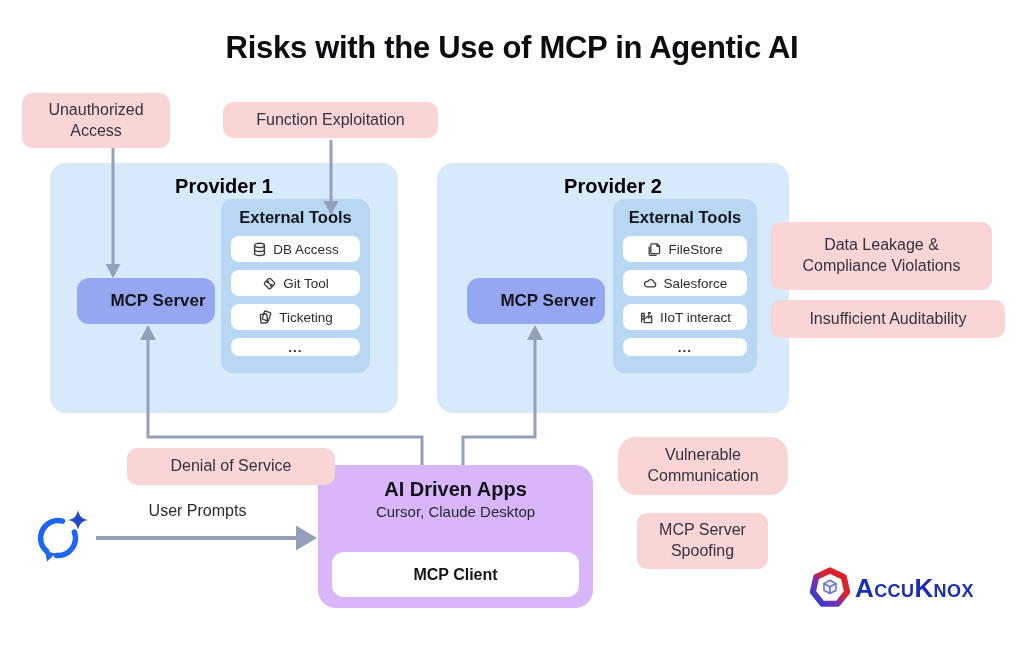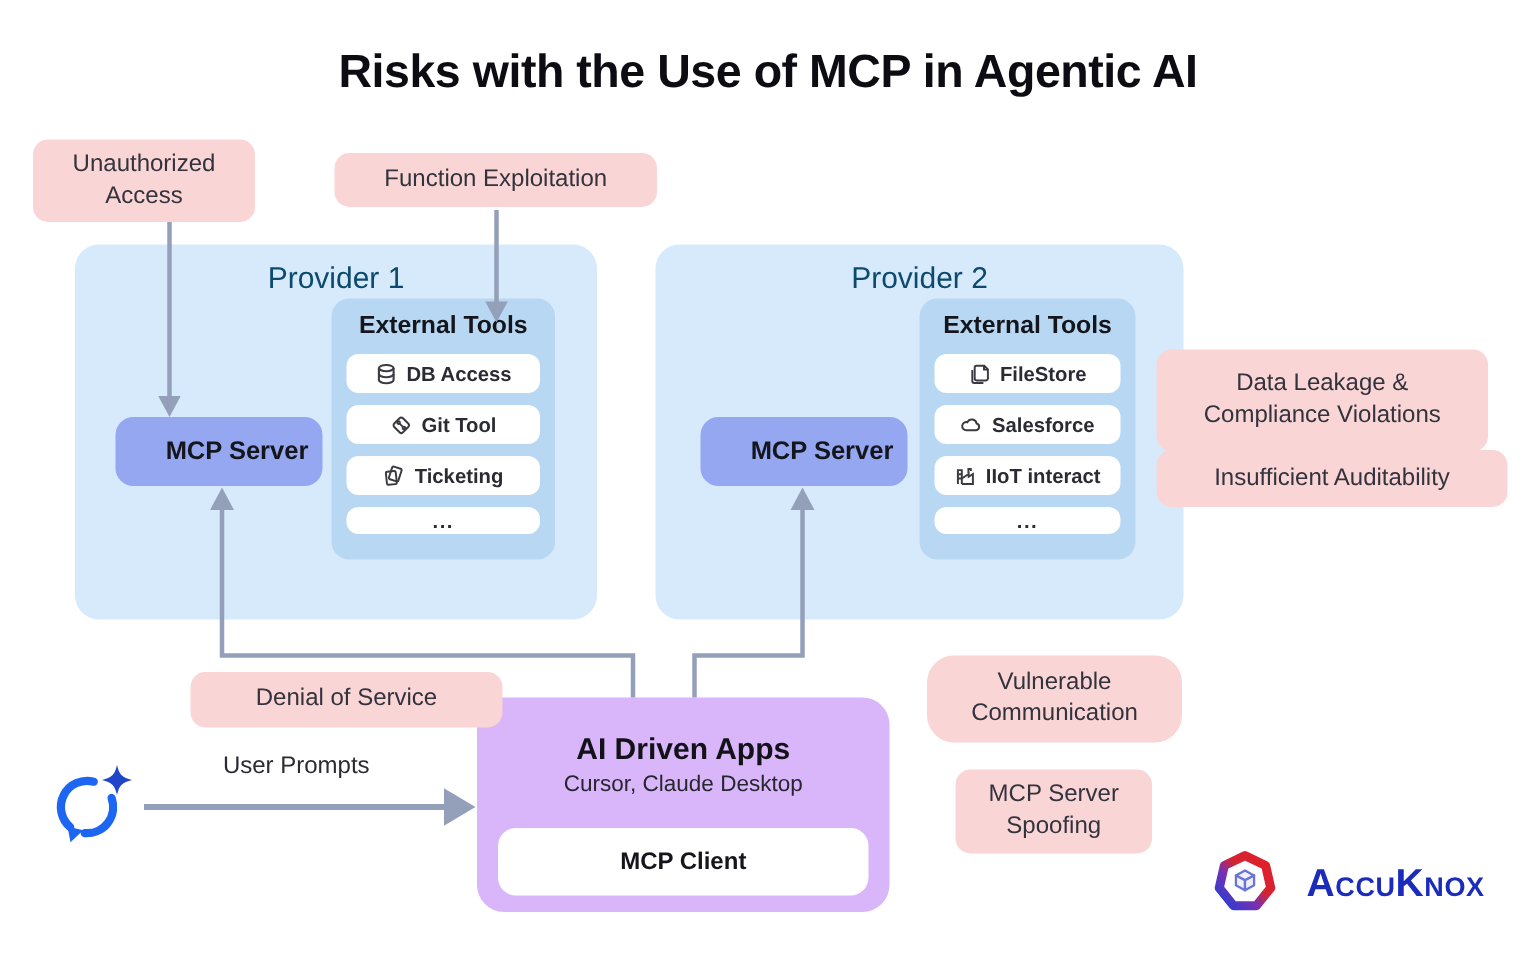--- a/index.html
+++ b/index.html
@@ -12,63 +12,63 @@
 
   
   .connectors { position:absolute; inset:0; z-index:6; pointer-events:none; }
 
   
   .pink { position:absolute; z-index:7; background:#fad5d6; border-radius:10px;
           display:flex; align-items:center; justify-content:center; text-align:center;
           font-size:16px; font-weight:500; color:#33333d; line-height:1.3; }
   #risk-unauthorized      { left:22px;  top:93px;  width:148px; height:55px; }
   #risk-function          { left:223px; top:102px; width:215px; height:36px; }
-  #risk-dataleak          { left:771px; top:233px; width:221px; height:68px; padding:11px 18px; }
+  #risk-dataleak          { left:771px; top:222px; width:221px; height:68px; padding:11px 18px; }
   #risk-audit             { left:771px; top:300px; width:234px; height:38px; }
   #risk-dos               { left:127px; top:448px; width:208px; height:37px; }
   #risk-vulncomm          { left:618px; top:437px; width:170px; height:58px;border-radius:18px; }
   #risk-spoof             { left:637px; top:513px; width:131px; height:56px; }
 
   
   .provider { position:absolute; top:163px; height:250px; background:#d7eafc; border-radius:16px; z-index:2; }
   #provider-1 { left:50px;  width:348px; }
   #provider-2 { left:437px; width:352px; }
   .provider-name { position:absolute; top:12px; left:0; width:100%; text-align:center;
-                   font-size:20px; font-weight:400; color:#0c4a6e; }
+                   font-size:20px; font-weight:700; color:#000000; }
   .mcp-server { position:absolute; top:115px; width:138px; height:46px; background:#94a7f0;
                 border-radius:12px; display:flex; align-items:center; justify-content:center;
                 font-size:17px; font-weight:700; color:#15151c;padding-left:24px; }
   #provider-1 .mcp-server { left:27px; }
   #provider-2 .mcp-server { left:30px; }
   .tools-panel { position:absolute; top:36px; border-radius:12px; background:#b7d7f2;
                  padding:9px 10px 0 10px; }
   #provider-1 .tools-panel { left:171px; width:149px; height:174px; }
   #provider-2 .tools-panel { left:176px; width:144px; height:174px; }
   .tools-heading { text-align:center; font-size:16.5px; font-weight:700; color:#15151c; margin-bottom:9px; }
   .tool-item { background:#ffffff; border-radius:8px; height:26px; margin-bottom:8px;
                display:flex; align-items:center; justify-content:center; gap:6px;
-               font-size:13.5px; font-weight:700; color:#2b2b33; }
+               font-size:13.5px; font-weight:400; color:#2b2b33; }
   .tool-item.ellipsis { height:18px; font-weight:700; letter-spacing:1px; }
   .tool-icon { flex:0 0 auto; display:block; }
 
   
   .app-box { position:absolute; left:318px; top:465px; width:275px; height:143px;
              background:#d9b6f9; border-radius:18px; z-index:5; text-align:center; }
-  .app-title { margin-top:24px; font-size:20px; font-weight:800; color:#121218; }
+  .app-title { margin-top:13px; font-size:20px; font-weight:800; color:#121218; }
   .app-subtitle { margin-top:2px; font-size:15px; font-weight:500; color:#26262e; }
   .mcp-client { position:absolute; left:14px; top:87px; width:247px; height:45px; background:#ffffff;
                 border-radius:12px; display:flex; align-items:center; justify-content:center;
                 font-size:16px; font-weight:700; color:#15151c; }
 
   .user-prompts { position:absolute; left:110px; top:502px; width:175px; text-align:center;
                   font-size:16px; font-weight:500; color:#2b2b33; z-index:4; }
   .chat-icon { position:absolute; left:34px; top:508px; z-index:4; }
 
   
-  .brand { position:absolute; left:808px; top:566px; display:flex; align-items:center; gap:19px; z-index:4; }
+  .brand { position:absolute; left:808px; top:566px; display:flex; align-items:center; gap:3px; z-index:4; }
   .brand-text { display:flex; align-items:center; color:#1b2bbb; font-weight:700;
                 font-size:18px; letter-spacing:0.4px; }
   .brand-seg { display:inline-block; text-transform:uppercase; line-height:1; }
   .brand-seg::first-letter { font-size:26px; }
 </style>
 </head>
 <body>
 
 <div class="canvas">
 

